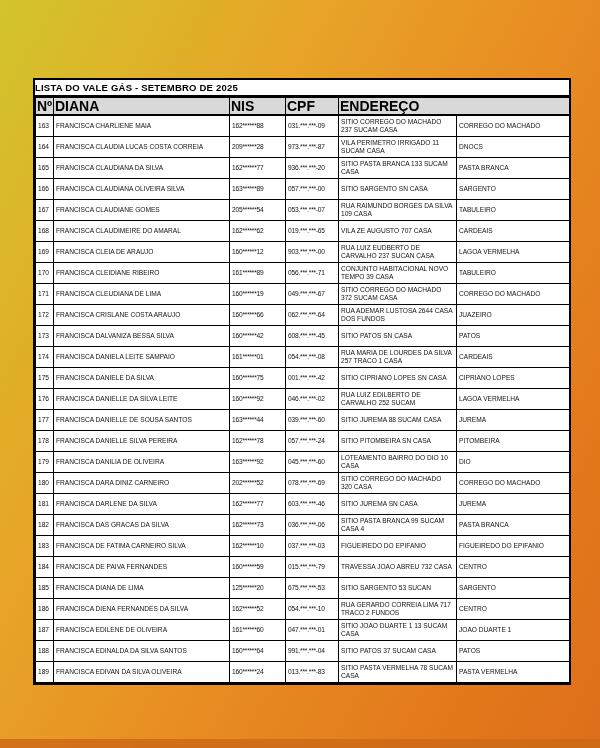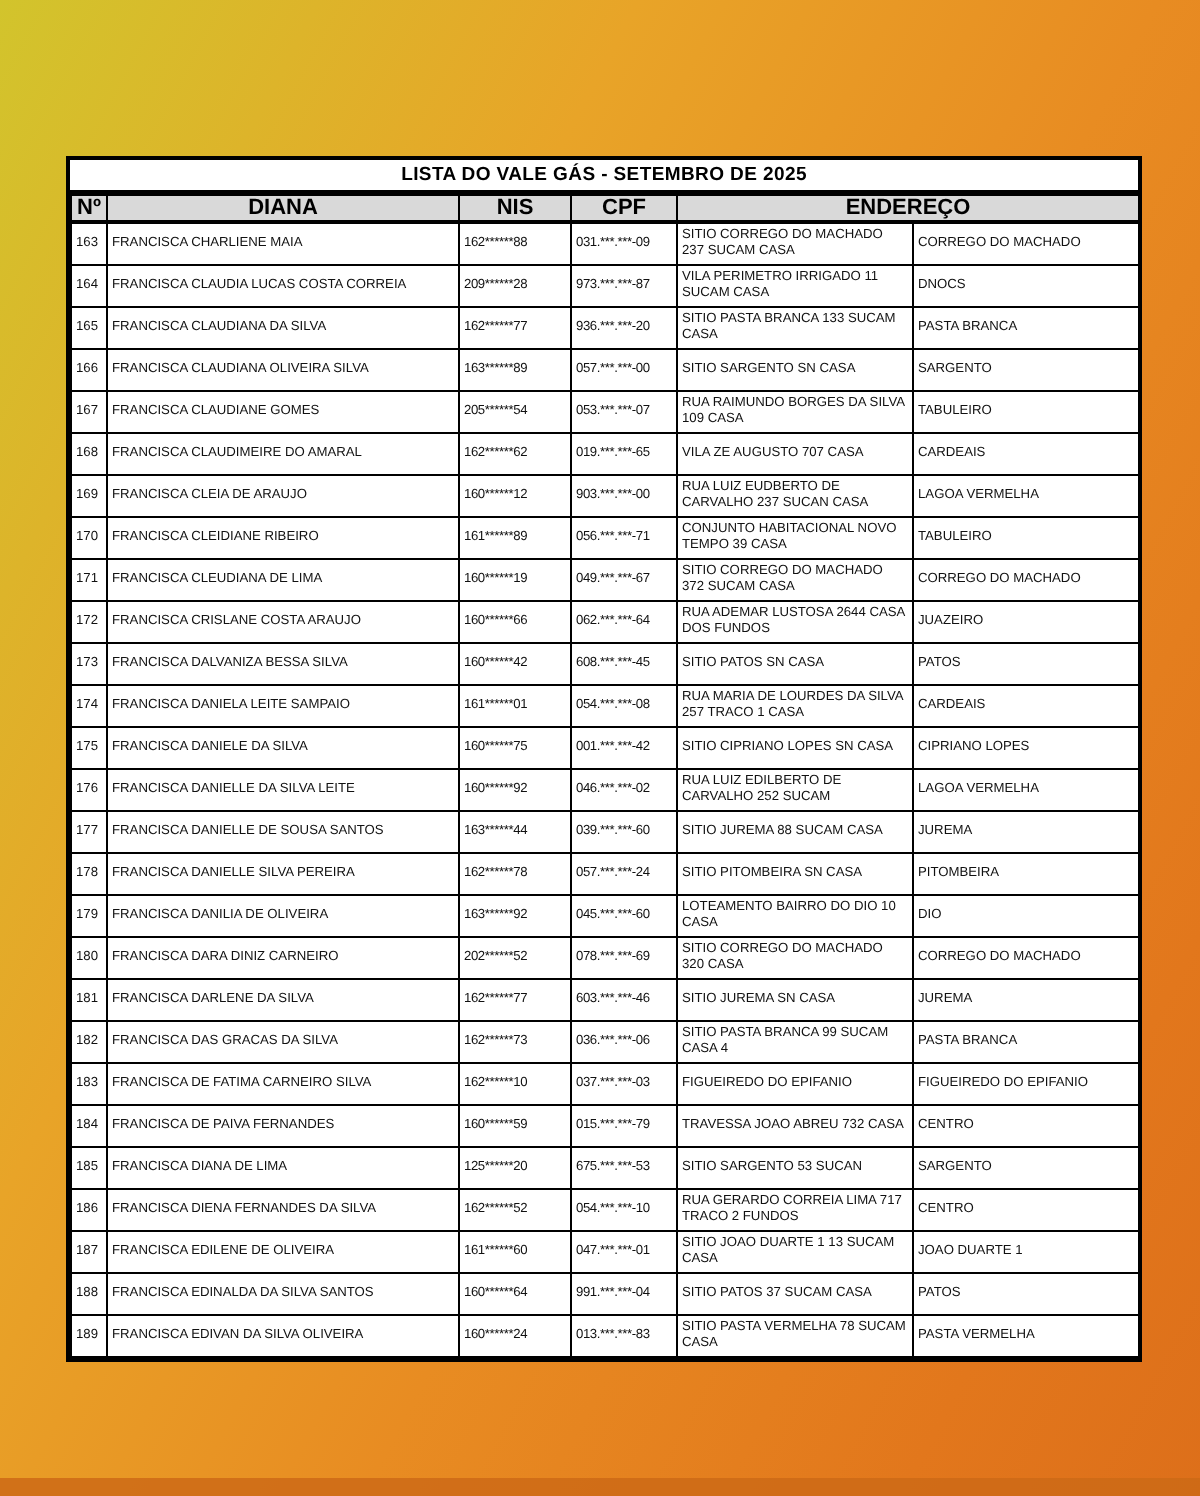--- a/index.html
+++ b/index.html
@@ -31,40 +31,40 @@
     left: 33px;
     top: 78px;
     width: 534px;
     background: #ffffff;
     border: 2px solid #000000;
     box-sizing: content-box;
   }
   .doc-title {
     height: 15px;
     line-height: 15px;
-    text-align: center;
+    text-align: left;
     font-weight: bold;
     font-size: 9.5px;
     letter-spacing: .2px;
     color: #000;
     border-bottom: 2px solid #000;
     background: #ffffff;
     white-space: nowrap;
   }
   table.list {
     border-collapse: collapse;
     table-layout: fixed;
     width: 534px;
   }
   table.list th {
     background: #d9d9d9;
     font-weight: bold;
-    font-size: 11px;
+    font-size: 14px;
     height: 12px;
-    text-align: center;
+    text-align: left;
     border: 1px solid #000;
     border-bottom: 2px solid #000;
     padding: 0 1px;
     overflow: hidden;
   }
   table.list td {
     border: 1px solid #000;
     font-size: 6.6px;
     line-height: 8px;
     height: 20px;

